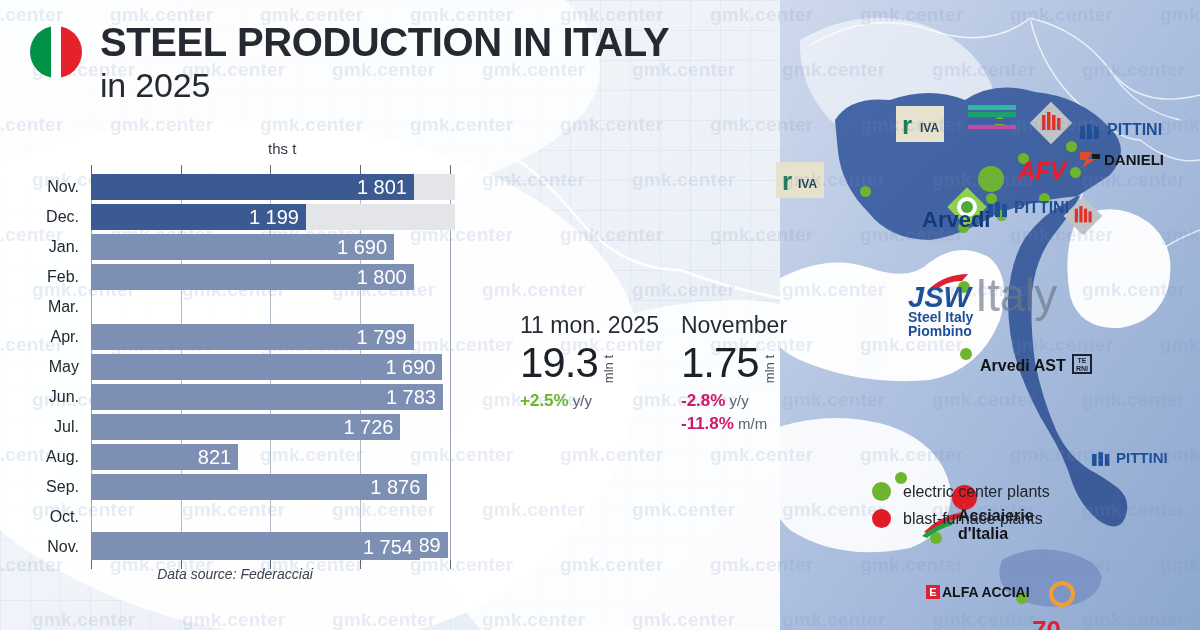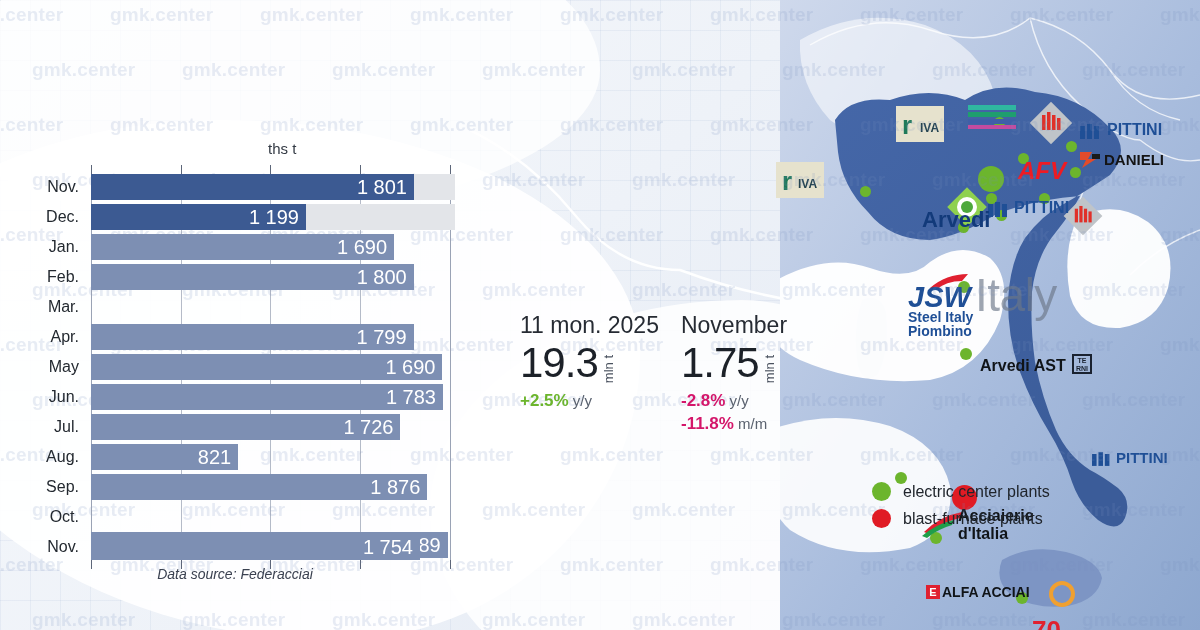--- a/index.html
+++ b/index.html
@@ -464,20 +464,30 @@
       <div class="wm" style="left: 32px; top: 609px;">gmk.center</div>
       <div class="wm" style="left: 182px; top: 609px;">gmk.center</div>
       <div class="wm" style="left: 332px; top: 609px;">gmk.center</div>
       <div class="wm" style="left: 482px; top: 609px;">gmk.center</div>
       <div class="wm" style="left: 632px; top: 609px;">gmk.center</div>
       <div class="wm" style="left: 782px; top: 609px;">gmk.center</div>
       <div class="wm" style="left: 932px; top: 609px;">gmk.center</div>
       <div class="wm" style="left: 1082px; top: 609px;">gmk.center</div>
     </div>
 
+  <div class="header">
+    <div class="flag">
+      <span class="f-g"></span>
+      <span class="f-r"></span>
+    </div>
+    <div class="titles">
+      <div class="title-main">STEEL PRODUCTION IN ITALY</div>
+      <div class="title-sub">in 2025</div>
+    </div>
+  </div>
 
   <div class="chart-wrap">
     <div class="unit-label">ths t</div>
     <div class="plot" id="plot">
         <div class="axis-v" style="left: 91px; top: 12px; height: 386px;"></div>
         <div class="tick" style="left: 91px; top: 3px;"></div>
         <div class="tick" style="left: 91px; top: 398px;"></div>
         <div class="axis-v" style="left: 180.655px; top: 12px; height: 386px; background: rgba(120, 132, 155, 0.55);"></div>
         <div class="tick" style="left: 180.655px; top: 3px;"></div>
         <div class="tick" style="left: 180.655px; top: 398px;"></div>

